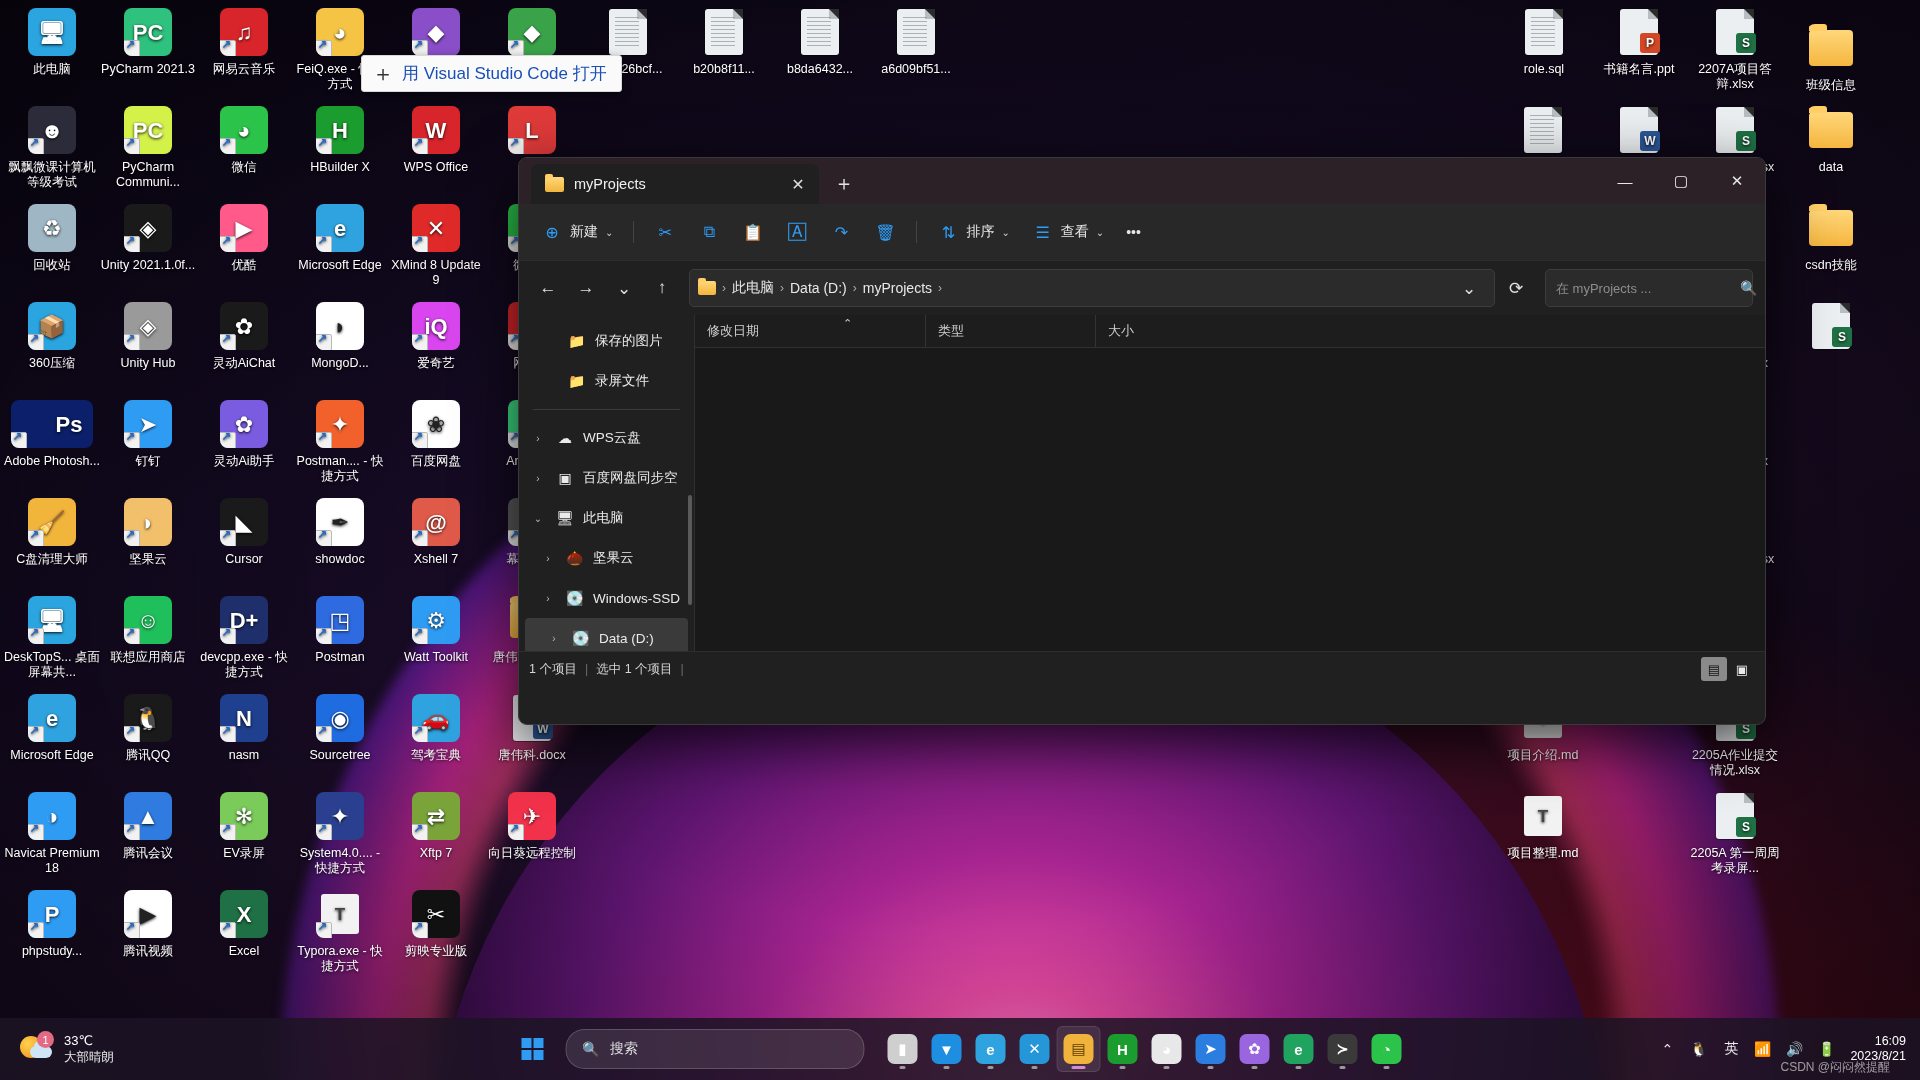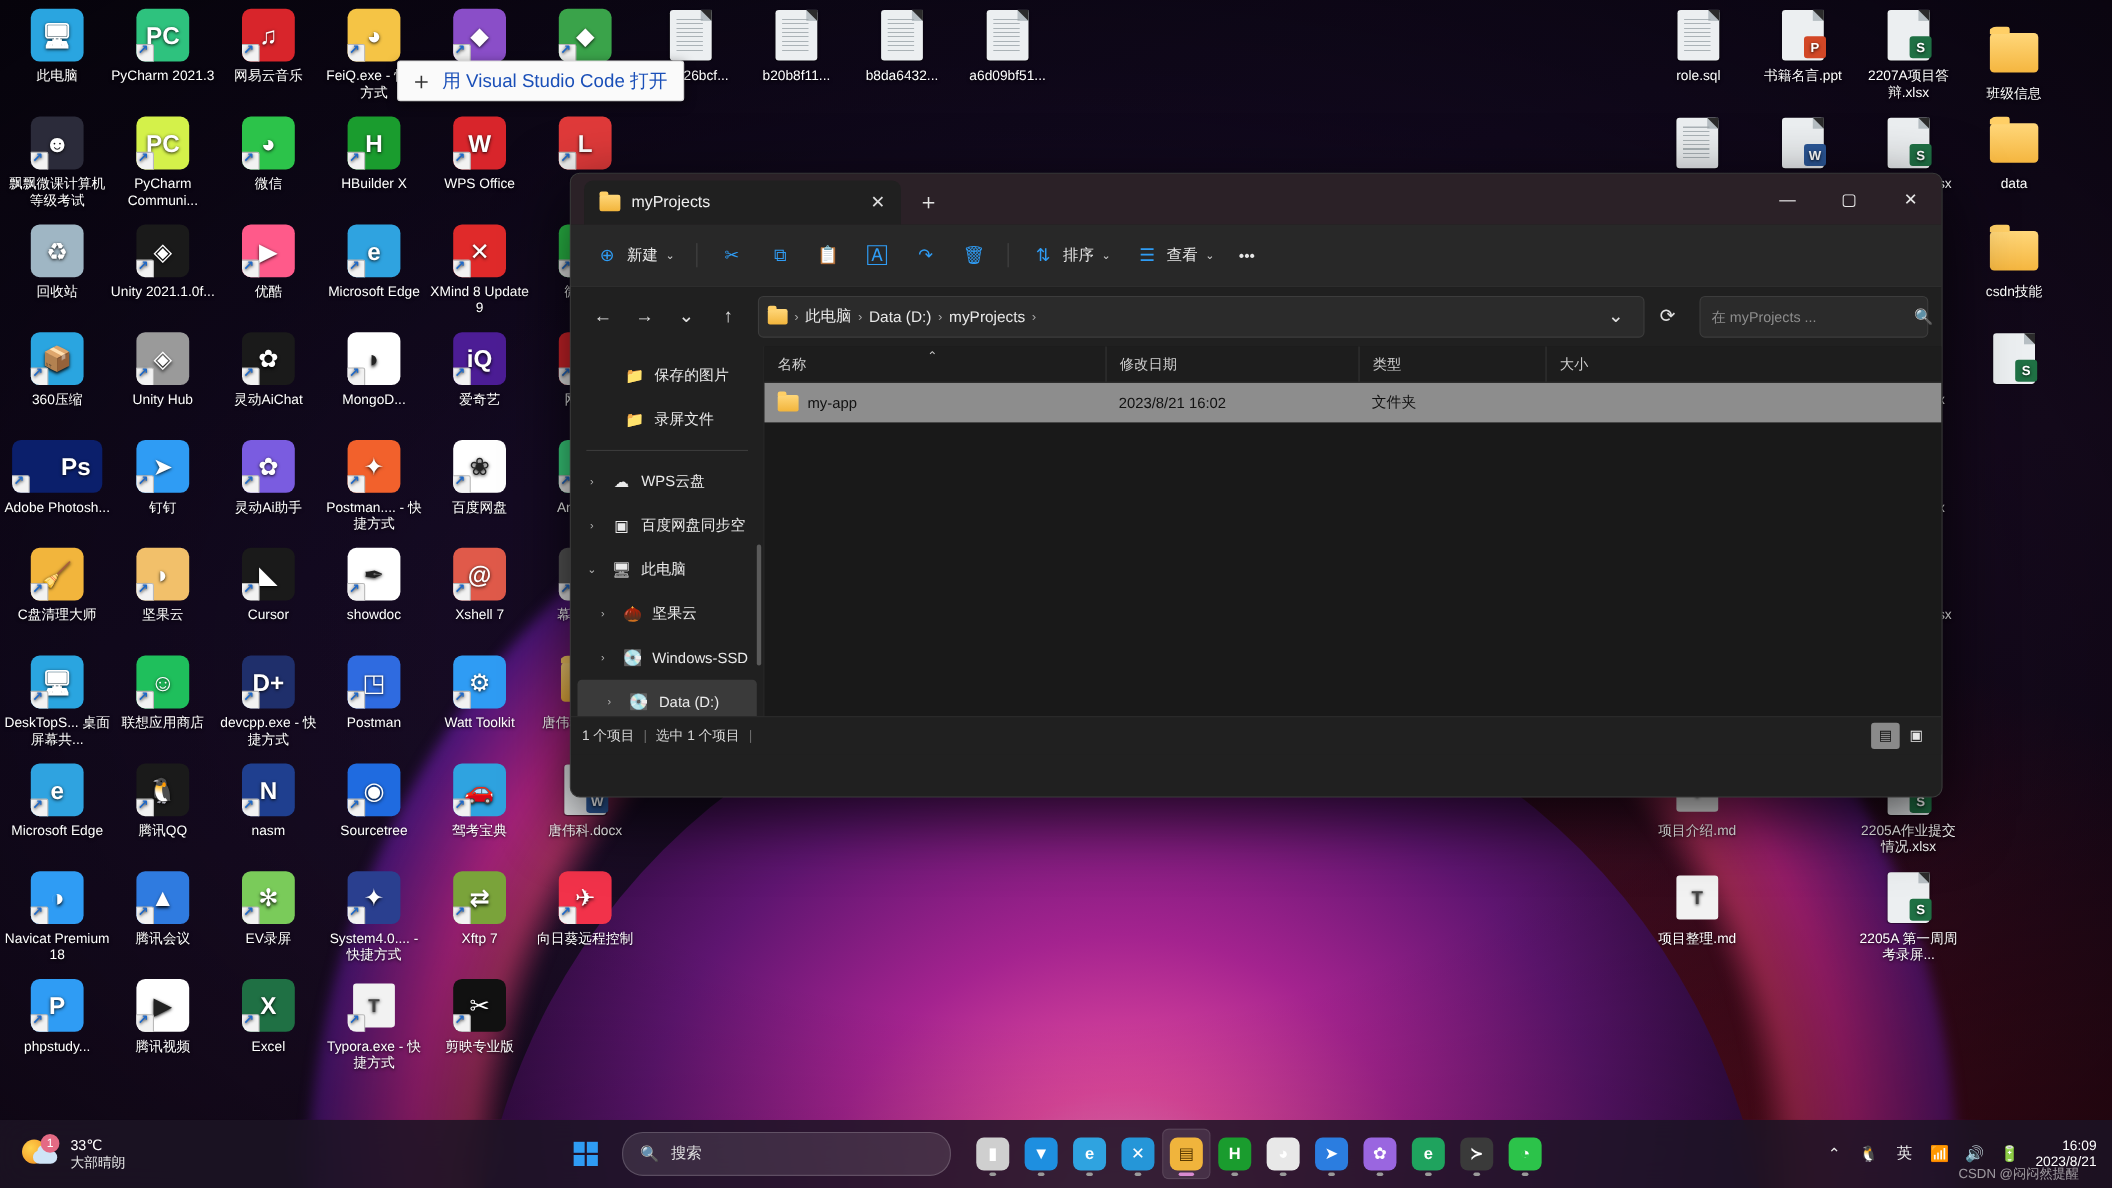--- a/index.html
+++ b/index.html
@@ -292,21 +292,21 @@
     </div>
     <div class="icon-cell" style="left: 196px; top: 302px;">
       <span class="glyph" style="background: rgb(26, 26, 26);">✿<span class="shortcut-arrow"></span></span>
       <span class="label">灵动AiChat</span>
     </div>
     <div class="icon-cell" style="left: 292px; top: 302px;">
       <span class="glyph" style="background: rgb(255, 255, 255); color: rgb(34, 34, 34);">◗<span class="shortcut-arrow"></span></span>
       <span class="label">MongoD...</span>
     </div>
     <div class="icon-cell" style="left: 388px; top: 302px;">
-      <span class="glyph" style="background: #4c1d95;">iQ<span class="shortcut-arrow"></span></span>
+      <span class="glyph" style="background: #d946ef;">iQ<span class="shortcut-arrow"></span></span>
       <span class="label">爱奇艺</span>
     </div>
     <div class="icon-cell" style="left: 484px; top: 302px;">
       <span class="glyph" style="background: rgb(216, 37, 43);">✉<span class="shortcut-arrow"></span></span>
       <span class="label">网易邮</span>
     </div>
     <div class="icon-cell" style="left: 4px; top: 400px;">
       <span class="glyph" style="background: rgb(11, 31, 107); padding-left: 34px;">Ps<span class="shortcut-arrow"></span></span>
       <span class="label">Adobe Photosh...</span>
     </div>
@@ -775,36 +775,24 @@
         <div class="nav-item sel" style="padding-left: 20px;">
           <span class="nav-exp">›</span>
           <span class="nav-ico">💽</span>
           <span>Data (D:)</span>
         </div>
         <div id="nav-scroll"></div>
       </div>
     <div class="pane-split"></div>
     <div id="listpane">
       <div id="colhdr">
-          <div class="col" style="width: 310px;">名称</div>
           <div class="col" style="width: 230px;">修改日期</div>
           <div class="col" style="width: 170px;">类型</div>
           <div class="col" style="width: 120px;">大小</div>
           <span id="sortcaret">⌃</span>
-        </div>
-      <div id="rows">
-          <div class="row selected">
-            <span class="cell" style="width:310px">
-              <span class="rowfolder"></span>
-              <span>my-app</span>
-            </span>
-            <span class="cell" style="width:230px">2023/8/21 16:02</span>
-            <span class="cell" style="width:170px">文件夹</span>
-            <span class="cell" style="width:120px"></span>
-          </div>
         </div>
     </div>
   </div>
 
   <div id="statusbar">
     <span>1 个项目</span>
     <span class="sb-sep">|</span>
     <span>选中 1 个项目</span>
     <span class="sb-sep">|</span>
     <span id="viewtoggle">

